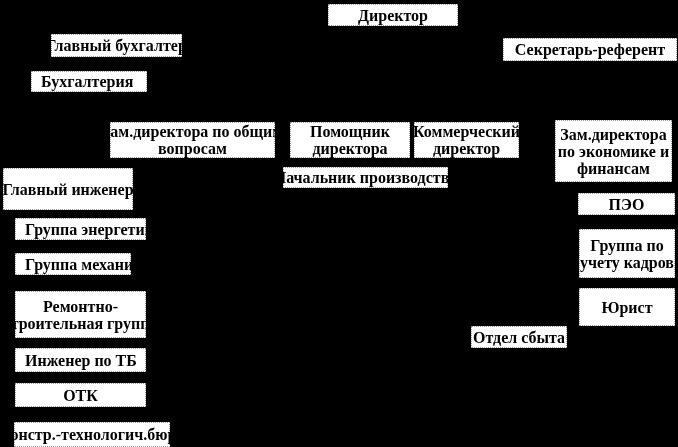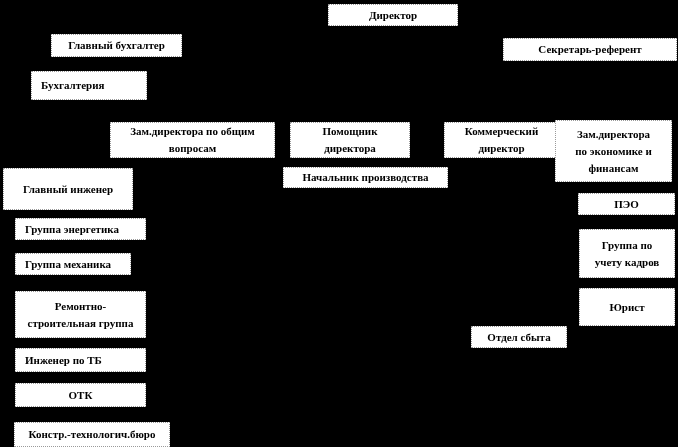--- a/index.html
+++ b/index.html
@@ -19,21 +19,21 @@
     position: absolute;
     box-sizing: border-box;
     background: #ffffff;
     border: 1px dotted #9a9a9a;
     color: #000000;
     display: flex;
     flex-direction: column;
     justify-content: center;
     align-items: center;
     font-weight: bold;
-    font-size: 11px;
+    font-size: 16px;
     line-height: 17px;
     text-align: center;
     white-space: nowrap;
   }
   .node.left {
     align-items: flex-start;
     padding-left: 9px;
     text-align: left;
   }
   .node-line {
@@ -46,32 +46,32 @@
 <div class="chart-canvas" id="org-chart" style="background: rgb(0, 0, 0);">
     <div class="node" style="left: 328px; top: 4px; width: 130px; height: 22px;">
       <span class="node-line">Директор</span>
     </div>
     <div class="node" style="left: 51px; top: 34px; width: 131px; height: 23px;">
       <span class="node-line">Главный бухгалтер</span>
     </div>
     <div class="node" style="left: 503px; top: 38px; width: 174px; height: 23px; align-items: center;">
       <span class="node-line">Секретарь-референт</span>
     </div>
-    <div class="node left" style="left: 31px; top: 71px; width: 116px; height: 29px;">
+    <div class="node left" style="left: 31px; top: 71px; width: 116px; height: 21px;">
       <span class="node-line">Бухгалтерия</span>
     </div>
     <div class="node" style="left: 110px; top: 122px; width: 165px; height: 36px;">
       <span class="node-line">Зам.директора по общим</span>
       <span class="node-line">вопросам</span>
     </div>
     <div class="node" style="left: 290px; top: 122px; width: 120px; height: 36px;">
       <span class="node-line">Помощник</span>
       <span class="node-line">директора</span>
     </div>
-    <div class="node" style="left: 444px; top: 122px; width: 115px; height: 36px;">
+    <div class="node" style="left: 414px; top: 122px; width: 105px; height: 36px;">
       <span class="node-line">Коммерческий</span>
       <span class="node-line">директор</span>
     </div>
     <div class="node" style="left: 555px; top: 120px; width: 117px; height: 62px;">
       <span class="node-line">Зам.директора</span>
       <span class="node-line">по экономике и</span>
       <span class="node-line">финансам</span>
     </div>
     <div class="node" style="left: 3px; top: 168px; width: 130px; height: 42px;">
       <span class="node-line">Главный инженер</span>

